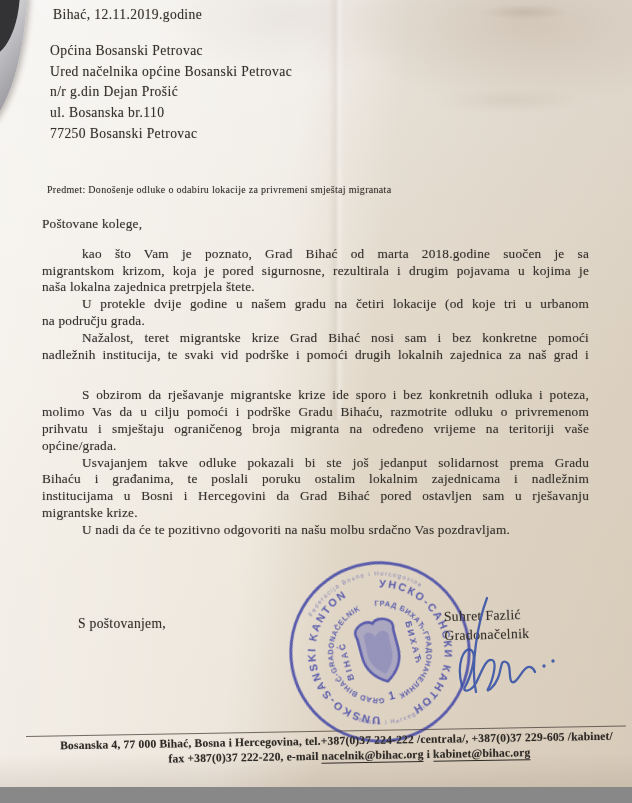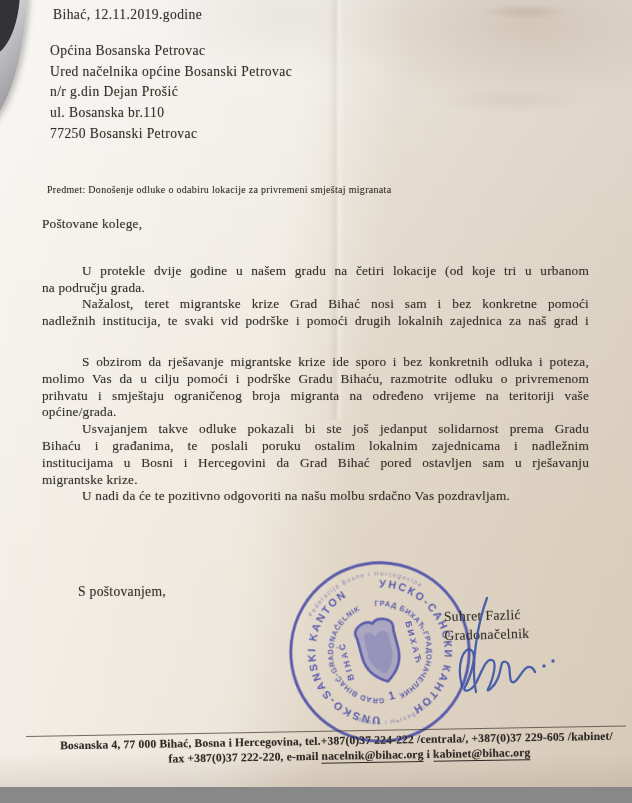--- a/index.html
+++ b/index.html
@@ -30,24 +30,24 @@
 
   .txt{text-shadow:0 0 1px rgba(66,60,54,0.38);}
   .dateline{position:absolute;left:53px;top:7px;font-size:13.6px;letter-spacing:.4px;}
   .recipient{position:absolute;left:50px;top:41px;font-size:13.6px;letter-spacing:.4px;line-height:20.7px;}
   .subject{position:absolute;left:47px;top:184px;font-size:10px;letter-spacing:.3px;}
 
   .body{position:absolute;left:42px;top:216px;width:547px;font-size:13.3px;letter-spacing:.2px;line-height:16.8px;}
   .bline{text-align:justify;text-align-last:justify;white-space:normal;}
   .bline.last{text-align-last:left;}
   .ind{text-indent:40px;}
-  .salutation{margin-bottom:30px;}
+  .salutation{margin-bottom:13px;}
   .gap8{}
   .gap15{margin-top:24px;}
-  .closing{position:absolute;left:78px;top:584px;font-size:13.6px;letter-spacing:.3px;}
+  .closing{position:absolute;left:78px;top:616px;font-size:13.6px;letter-spacing:.3px;}
 
   .stamp{position:absolute;left:282px;top:554px;width:196px;height:196px;
     transform:rotate(-15deg);opacity:.88;filter:blur(0.35px);}
   .stamp text{fill:#474ba8;font-family:"Liberation Sans",sans-serif;}
   .stamp .ring{stroke:#474ba8;fill:none;}
 
   .signer{position:absolute;left:444px;top:606px;font-size:13.8px;line-height:19px;
     letter-spacing:.3px;transform:rotate(-1.5deg);}
   .signature-svg{position:absolute;left:440px;top:588px;width:140px;height:120px;}
 
@@ -66,32 +66,37 @@
   <div class="crease"></div>
   <div class="smudge sm1"></div>
   <div class="smudge sm2"></div>
   <div class="bottom-shade"></div>
   <div class="corner-curl"></div>
   <div class="corner-dark"></div>
 
   <div class="dateline txt">Bihać, 12.11.2019.godine</div>
 
   <div class="recipient txt">
-    <div>Općina Bosanska Petrovac</div>
+    <div>Općina Bosanski Petrovac</div>
     <div>Ured načelnika općine Bosanski Petrovac</div>
     <div>n/r g.din Dejan Prošić</div>
     <div>ul. Bosanska br.110</div>
     <div>77250 Bosanski Petrovac</div>
   </div>
 
   <div class="subject txt">Predmet: Donošenje odluke o odabiru lokacije za privremeni smještaj migranata</div>
 
   <div class="body txt">
     <div class="salutation">Poštovane kolege,</div>
 
+    <div>
+      <div class="bline ind">kao što Vam je poznato, Grad Bihać od marta 2018.godine suočen je sa</div>
+      <div class="bline">migrantskom krizom, koja je pored sigurnosne, rezultirala i drugim pojavama u kojima je</div>
+      <div class="bline last">naša lokalna zajednica pretrpjela štete.</div>
+    </div>
 
     <div>
       <div class="bline ind">U protekle dvije godine u našem gradu na četiri lokacije (od koje tri u urbanom</div>
       <div class="bline last">na području grada.</div>
     </div>
 
     <div class="gap8">
       <div class="bline ind">Nažalost, teret migrantske krize Grad Bihać nosi sam i bez konkretne pomoći</div>
       <div class="bline">nadležnih institucija, te svaki vid podrške i pomoći drugih lokalnih zajednica  za naš grad i</div>
     </div>

